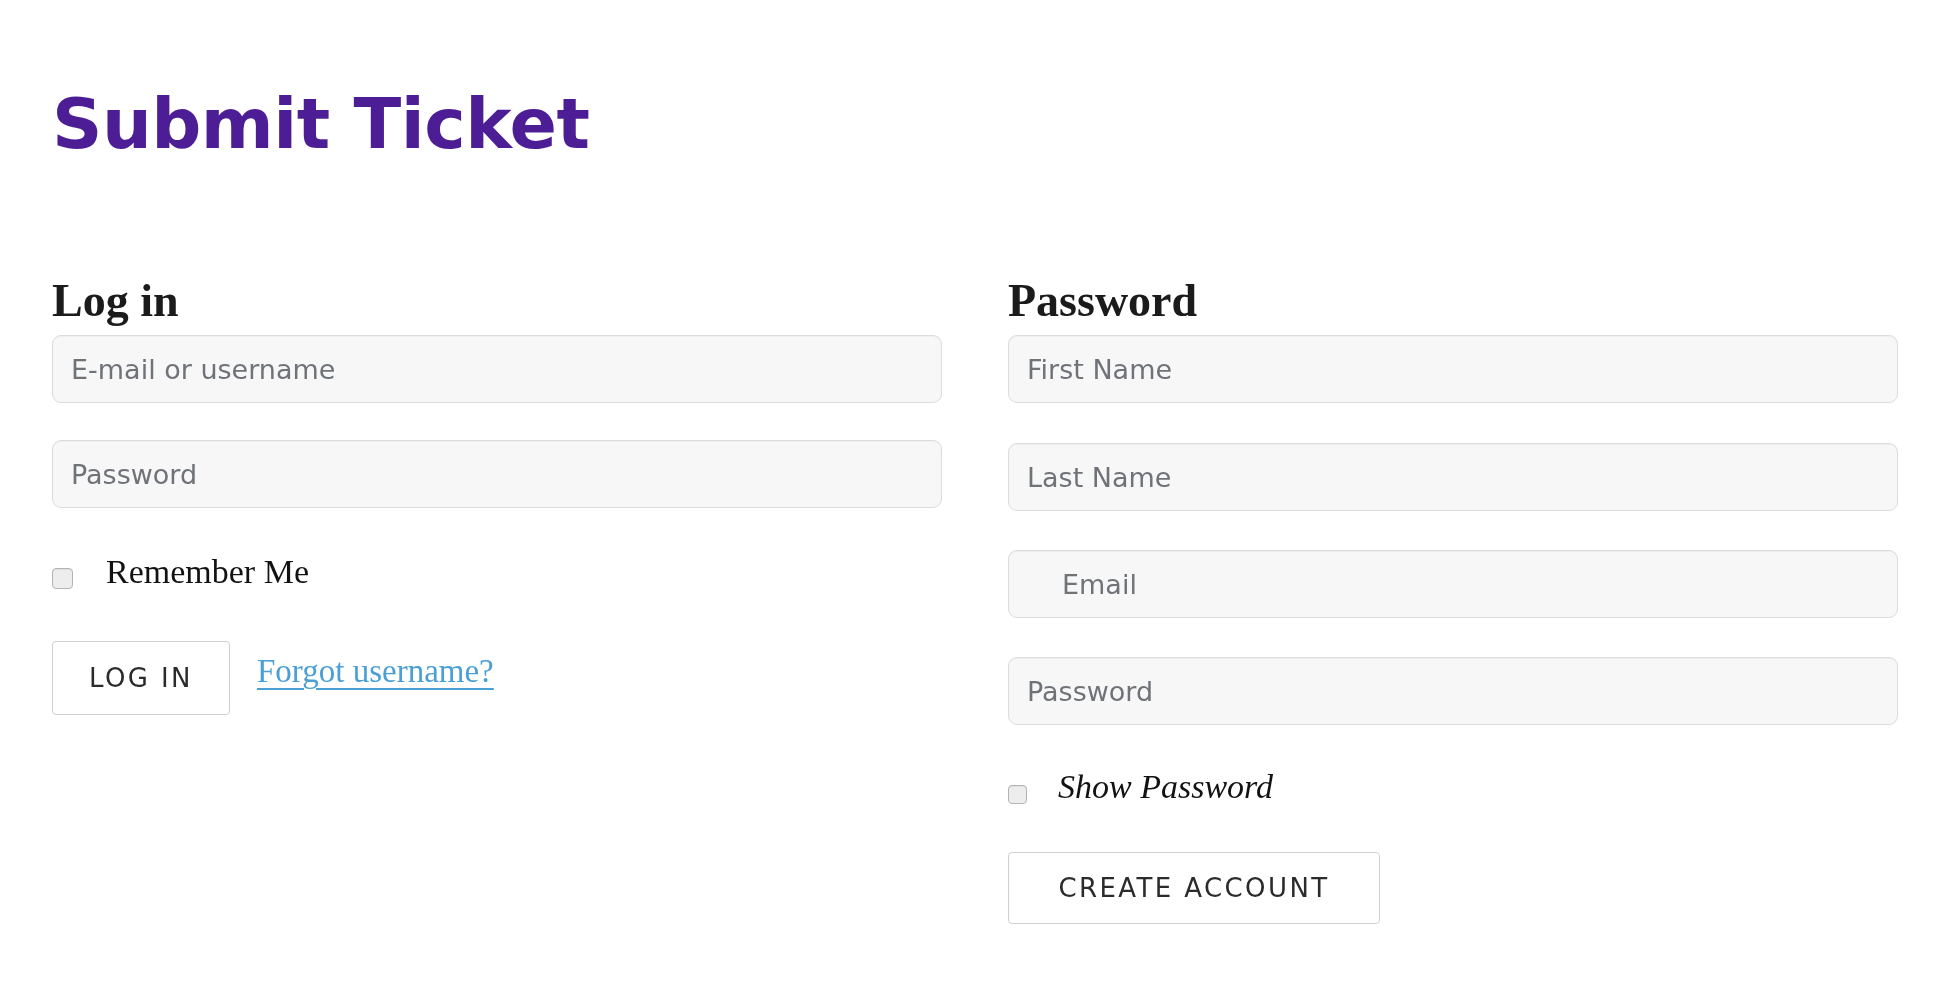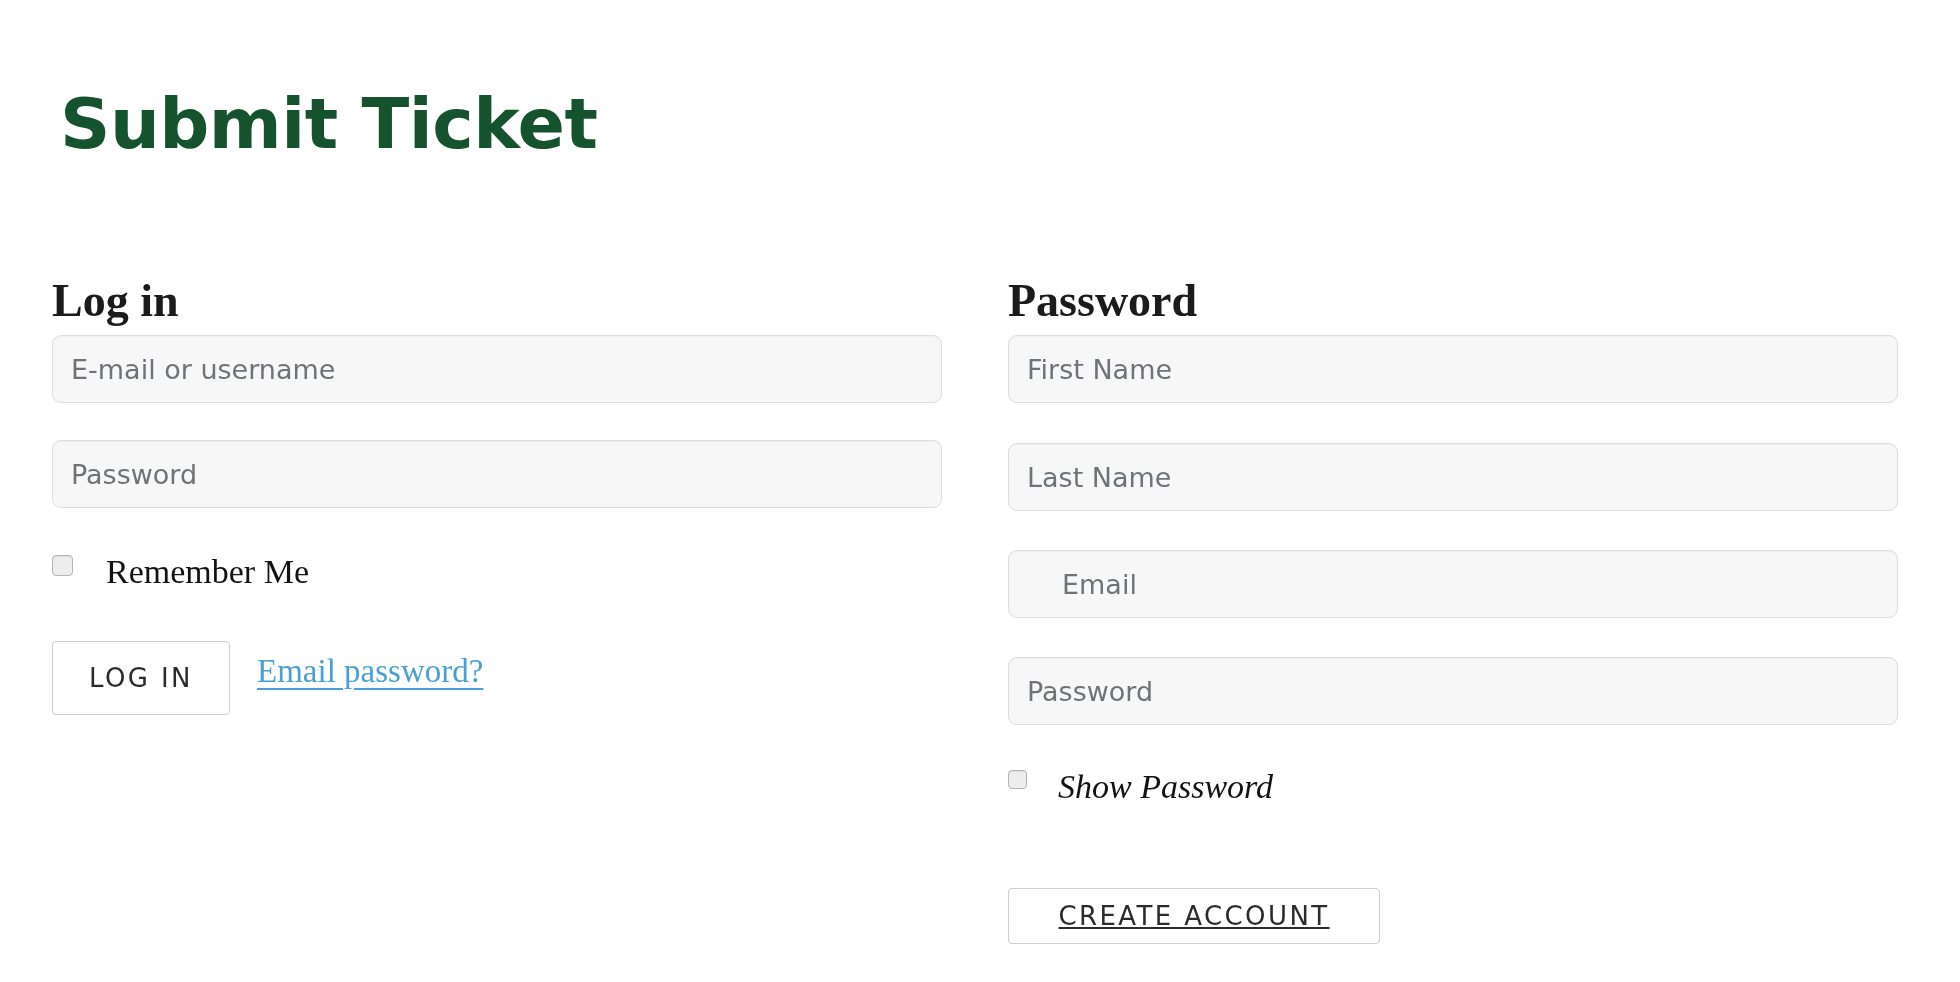--- a/index.html
+++ b/index.html
@@ -25,23 +25,22 @@
   
   .page-title {
     position: absolute;
     left: 52px;
     top: 38px;
     font-family: "DejaVu Sans", sans-serif;
     font-weight: 700;
     font-size: 70px;
     line-height: 1.12;
     letter-spacing: -0.5px;
-    color: #14532d;
-    white-space: nowrap;
-    margin-left: 8px;
+    color: #4c1d95;
+    white-space: nowrap;
   }
 
   
   .columns {
     position: absolute;
     left: 0;
     top: 0;
     width: 1960px;
     height: 982px;
   }
@@ -104,21 +103,21 @@
   .rf1 { top: 335px; }
   .rf2 { top: 443px; }
   .rf3 { top: 550px; padding-left: 35px; }
   .rf4 { top: 657px; }
 
   
   .check-row {
     position: absolute;
     left: 0;
     display: flex;
-    align-items: flex-start;
+    align-items: flex-end;
     white-space: nowrap;
   }
   .check-row.login-check    { top: 555px; }
   .check-row.register-check { top: 770px; font-style: italic; }
 
   .checkbox {
     flex: 0 0 auto;
     width: 21px;
     height: 21px;
     box-sizing: border-box;
@@ -162,24 +161,23 @@
     padding: 0 24px;
   }
   .btn-login {
     left: 0;
     top: 641px;
     width: 178px;
     height: 74px;
   }
   .btn-create {
     left: 0;
-    top: 888px;
+    top: 852px;
     width: 372px;
-    height: 56px;
-    text-decoration: underline;
+    height: 72px;
   }
 
   
   .forgot-link {
     position: absolute;
     left: 205px;
     top: 655px;
     font-family: "Liberation Serif", serif;
     font-size: 33px;
     line-height: 1;
@@ -212,21 +210,21 @@
         <input type="password" placeholder="Password" style="">
       </div>
 
       <div class="check-row login-check">
         <span class="checkbox"></span>
         <span class="check-label">Remember Me</span>
       </div>
 
       <button class="btn btn-login">LOG IN</button>
 
-      <a class="forgot-link">Email password?</a>
+      <a class="forgot-link">Forgot username?</a>
 
     </div>
 
     <div class="col col-register">
 
       <h2 class="section-heading">Password</h2>
 
       <div class="field rf1">
         <input type="text" placeholder="First Name" style="">
       </div>

